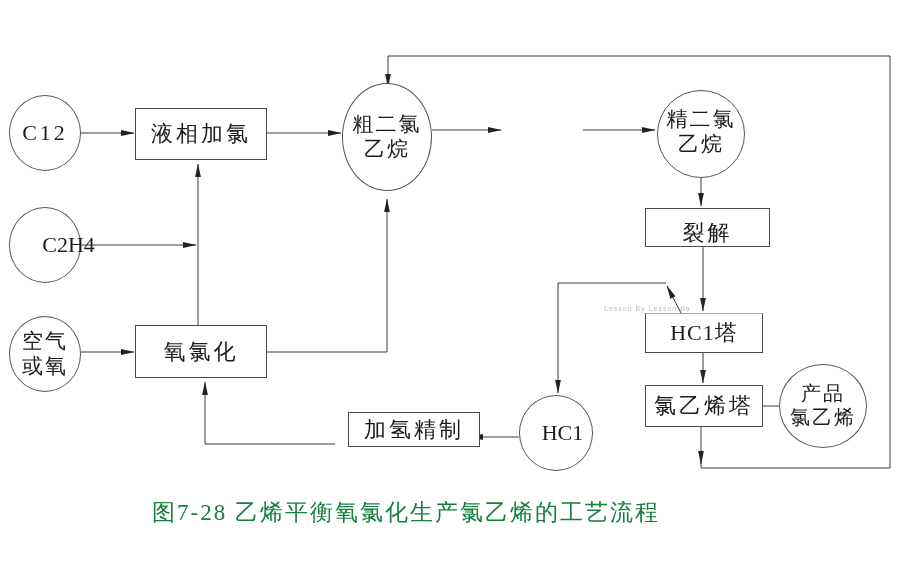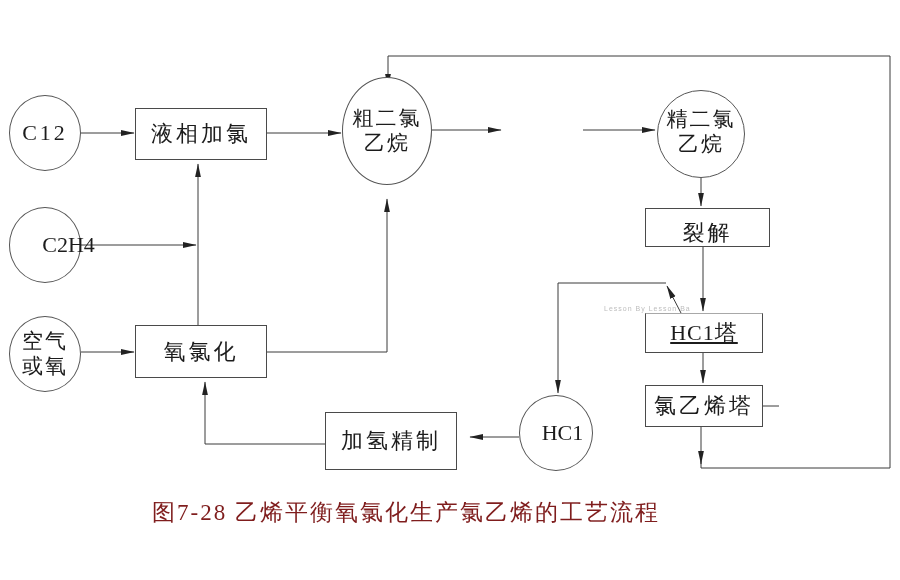--- a/index.html
+++ b/index.html
@@ -11,21 +11,21 @@
   .wires polyline, .wires line{fill:none;stroke:#3a3a3a;stroke-width:1;}
   .node{
     position:absolute;display:flex;flex-direction:column;align-items:center;justify-content:center;
     text-align:center;box-sizing:border-box;background:#ffffff;line-height:1.18;
   }
   .box{border:1px solid #4a4a4a;}
   .circle{border:1px solid #555555;border-radius:50%;}
   .lbl{white-space:nowrap;letter-spacing:3px;font-size:22px;}
   .lbl.s{font-size:21px;letter-spacing:2px;}
   .gray-top{border-top-color:#a8a8a8;}
-  .caption{position:absolute;left:152px;top:497px;font-size:23px;letter-spacing:2px;white-space:nowrap;color:#7f1d1d;}
+  .caption{position:absolute;left:152px;top:497px;font-size:23px;letter-spacing:2px;white-space:nowrap;color:#15803d;}
   .watermark{position:absolute;left:604px;top:305px;font-size:7px;color:#bdbdbd;
     font-family:"Liberation Sans","DejaVu Sans",sans-serif;white-space:nowrap;letter-spacing:1px;}
 </style>
 </head>
 <body>
 
 <div class="stage">
 
   <svg class="wires" width="900" height="580" viewBox="0 0 900 580">
     <defs>
@@ -57,47 +57,51 @@
   <div class="node circle" style="left:9px;top:95px;width:72px;height:76px;">
     <span class="lbl">C12</span>
   </div>
   <div class="node circle" style="left:9px;top:207px;width:72px;height:76px;">
     <span class="lbl" style="letter-spacing:0;margin-left:47px;">C2H4</span>
   </div>
   <div class="node circle" style="left:9px;top:316px;width:72px;height:76px;text-align:right;">
     <span class="lbl s">空气</span>
     <span class="lbl s">或氧</span>
   </div>
-  <div class="node circle" style="left:342px;top:77px;width:90px;height:108px;">
+  <div class="node circle" style="left:342px;top:83px;width:90px;height:108px;">
     <span class="lbl s">粗二氯</span>
     <span class="lbl s">乙烷</span>
   </div>
   <div class="node circle" style="left:657px;top:90px;width:88px;height:88px;font-family:Liberation Mono, monospace;">
     <span class="lbl s">精二氯</span>
     <span class="lbl s">乙烷</span>
   </div>
   <div class="node circle" style="left:519px;top:395px;width:74px;height:76px;">
     <span class="lbl" style="letter-spacing:0;margin-left:13px;">HC1</span>
   </div>
+  <div class="node circle" style="left:779px;top:364px;width:88px;height:84px;">
+    <span class="lbl s" style="font-size:20px;">产品</span>
+    <span class="lbl s" style="font-size:20px;">氯乙烯</span>
+  </div>
 
   <div class="node box" style="left:135px;top:108px;width:132px;height:52px;">
     <span class="lbl">液相加氯</span>
   </div>
   <div class="node box" style="left:645px;top:208px;width:125px;height:39px;justify-content:flex-end;">
     <span class="lbl">裂解</span>
   </div>
   <div class="node box gray-top" style="left:645px;top:313px;width:118px;height:40px;">
-    <span class="lbl" style="letter-spacing:1px;text-decoration:underline;">HC1塔</span>
+    <span class="lbl" style="letter-spacing:1px;">HC1塔</span>
   </div>
   <div class="node box" style="left:645px;top:385px;width:118px;height:42px;">
     <span class="lbl">氯乙烯塔</span>
   </div>
   <div class="node box" style="left:135px;top:325px;width:132px;height:53px;">
     <span class="lbl">氧氯化</span>
   </div>
-  <div class="node box" style="left:325px;top:412px;width:132px;height:58px;">
+  <div class="node box" style="left:348px;top:412px;width:132px;height:35px;">
     <span class="lbl">加氢精制</span>
   </div>
 
   <div class="watermark">Lesson By Lesson Ba</div>
   <div class="caption">图7-28 乙烯平衡氧氯化生产氯乙烯的工艺流程</div>
 
 </div>
 
 </body></html>

